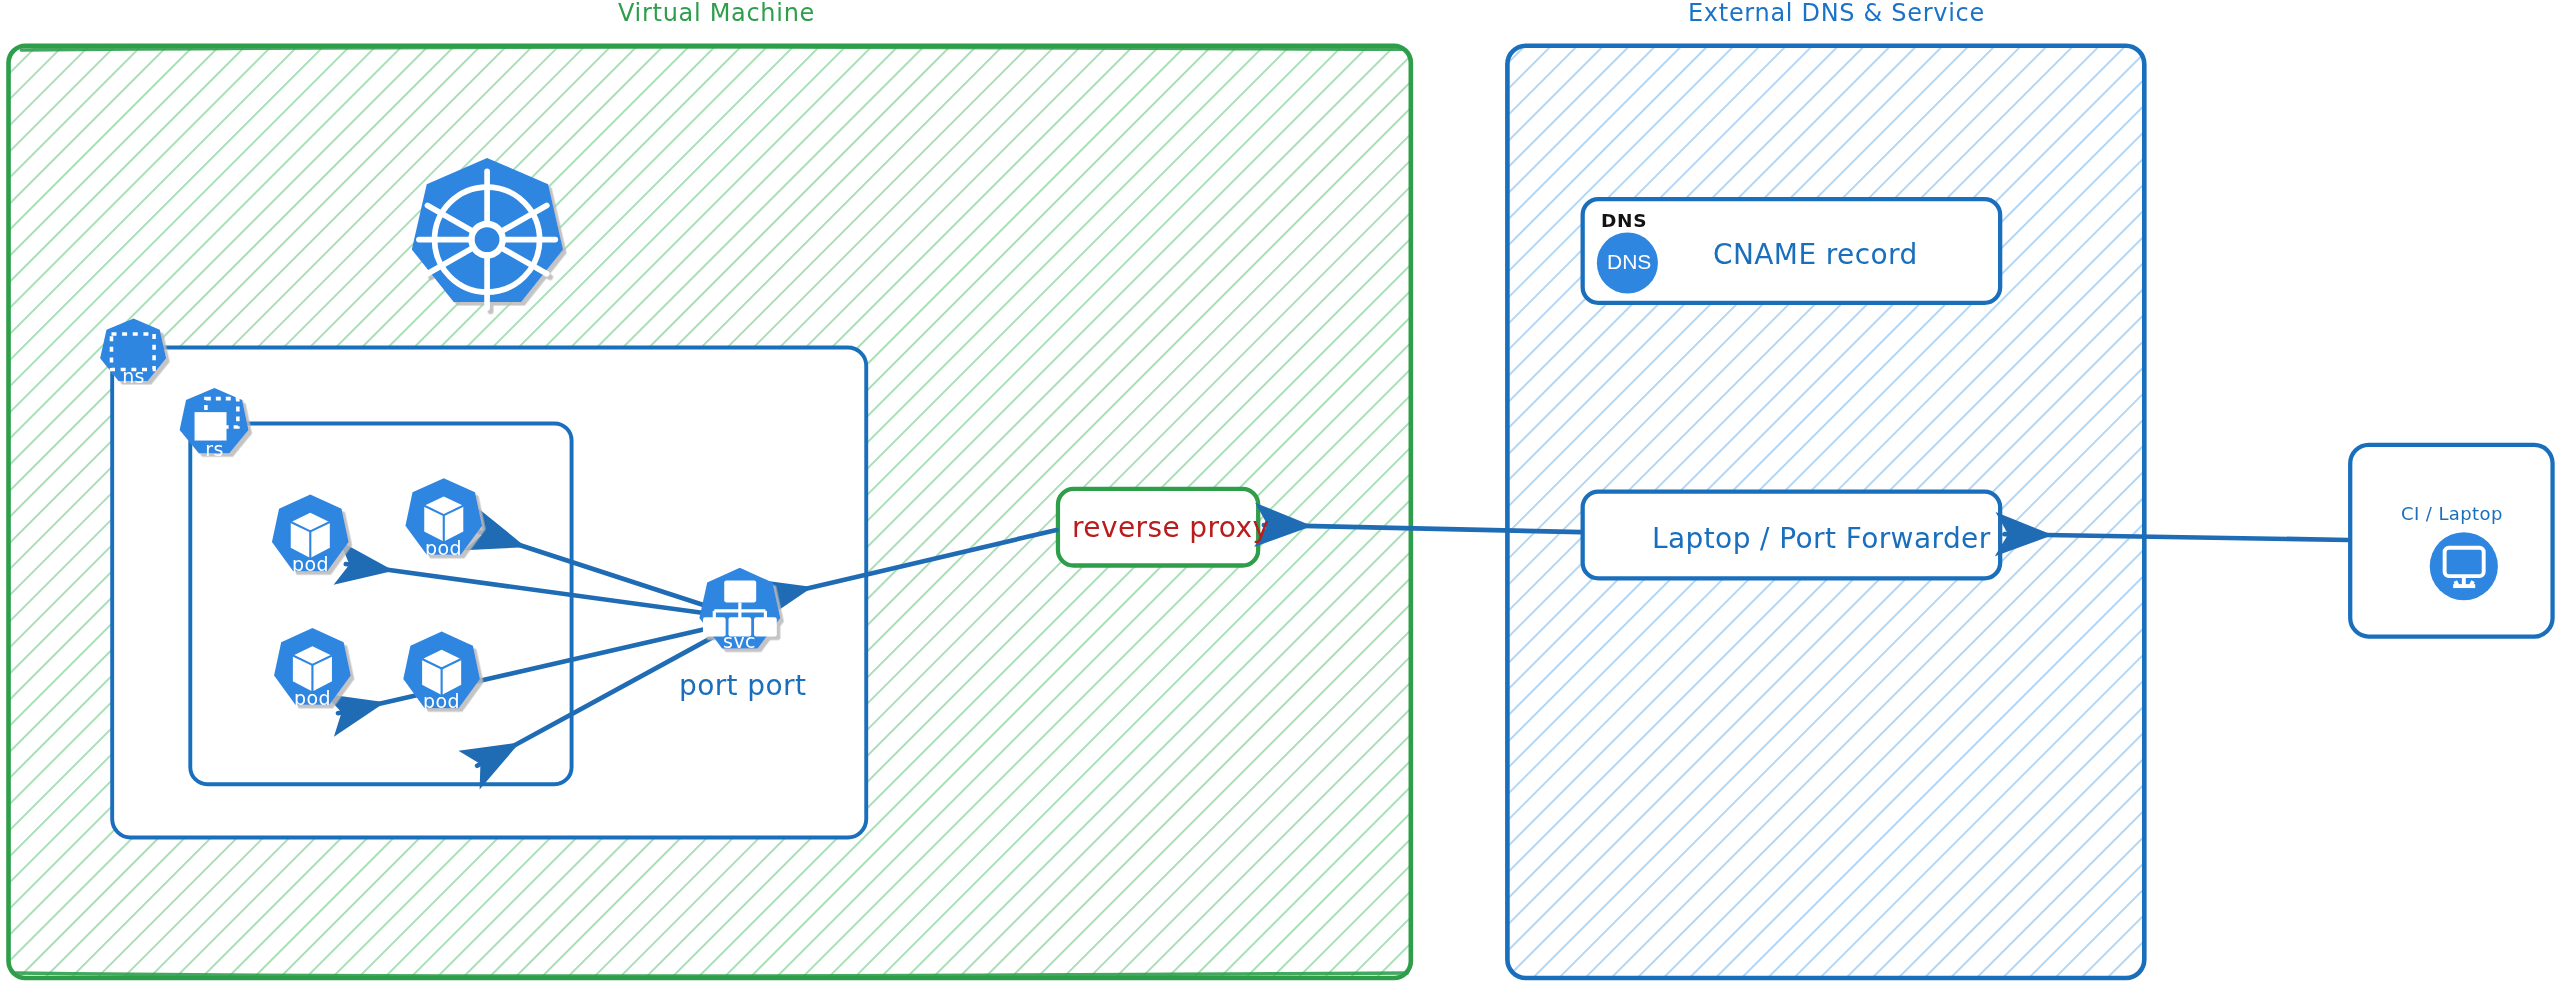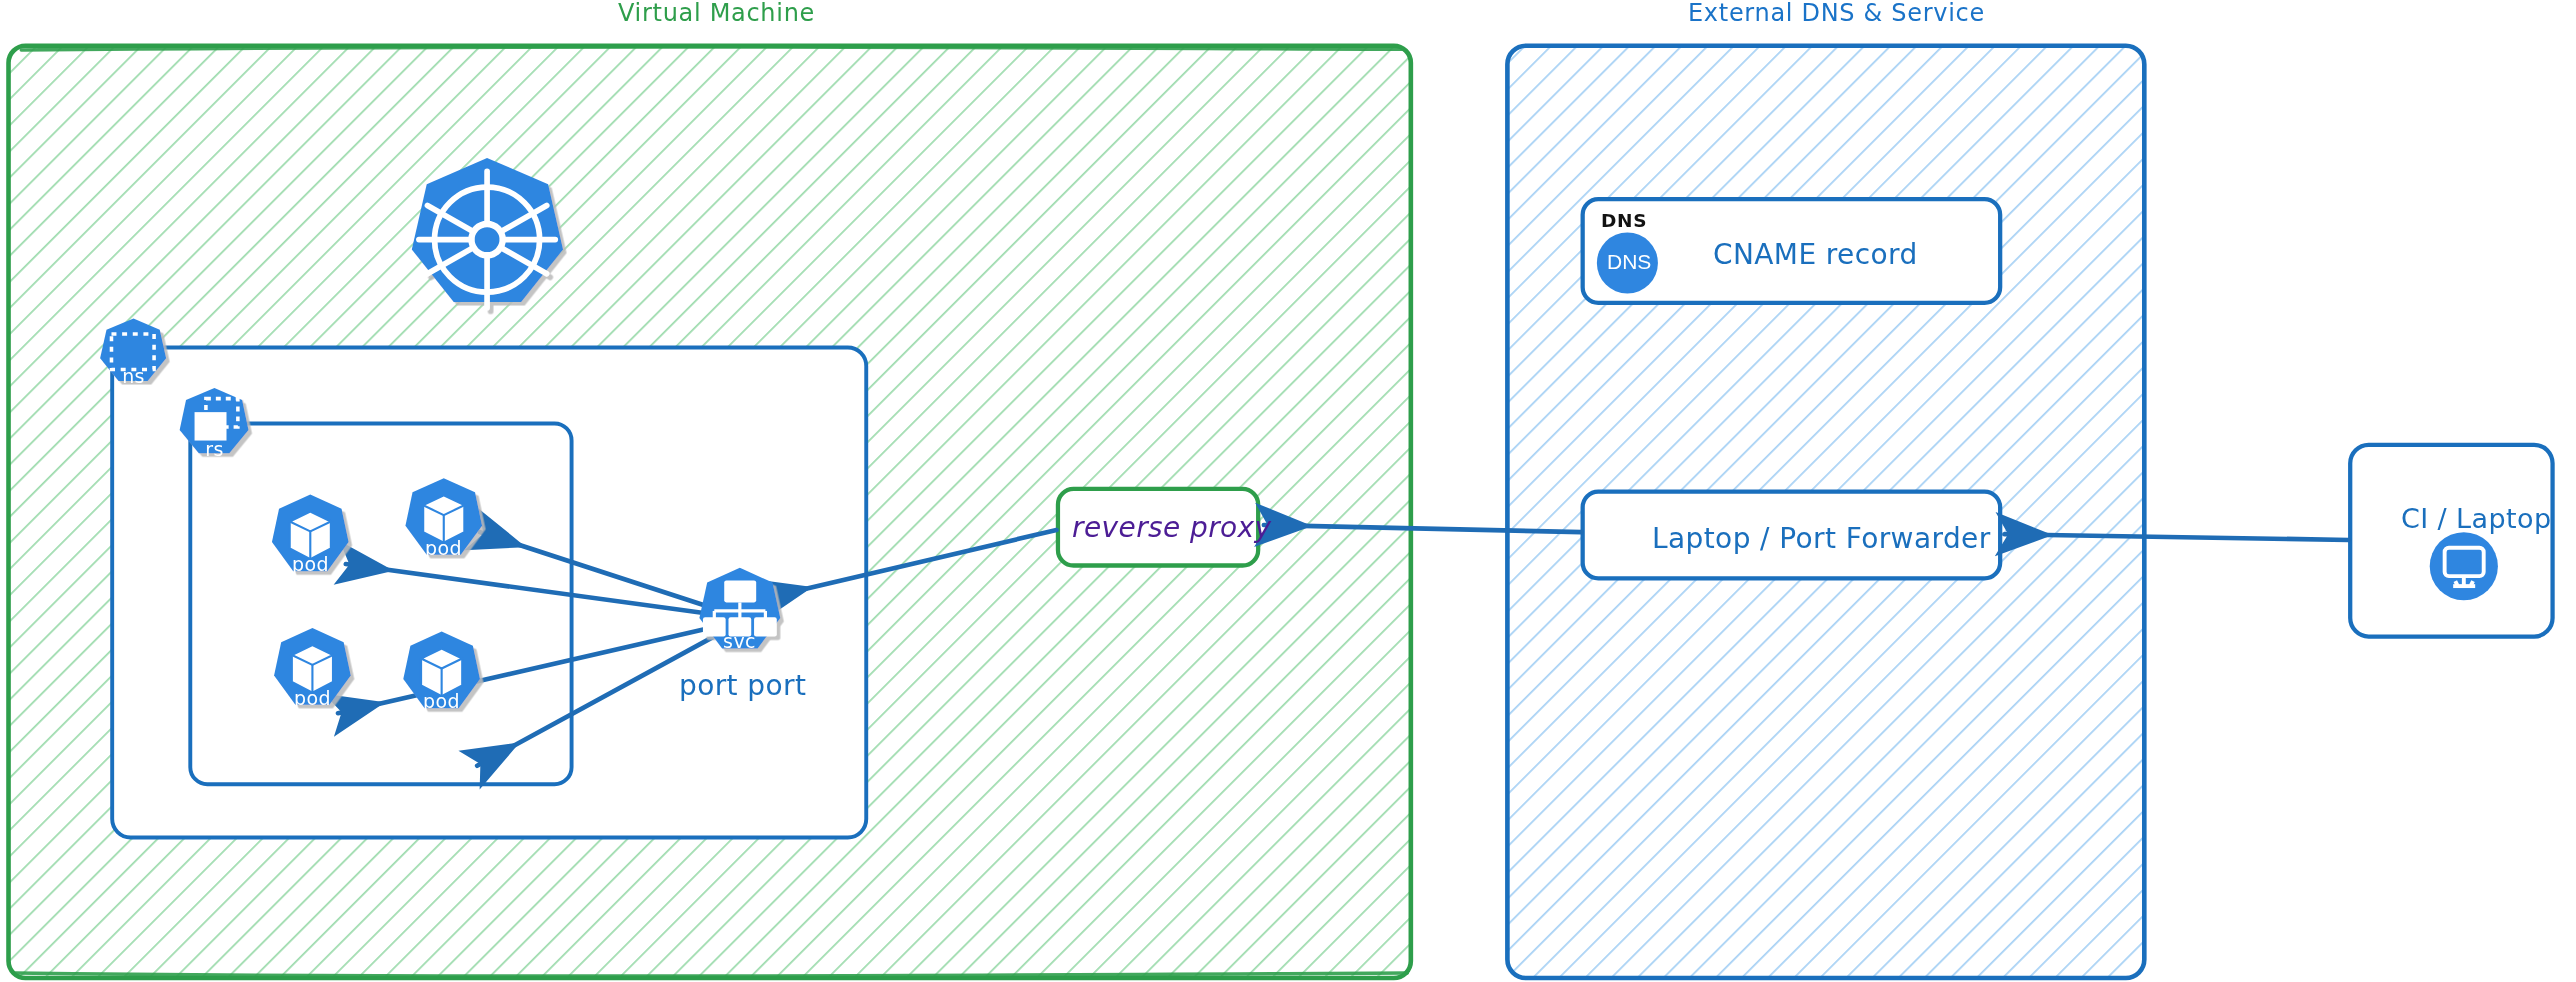--- a/index.html
+++ b/index.html
@@ -19,24 +19,24 @@
   }
   .title-green{color:#2e9e4b;}
   .title-blue{color:#1a73c8;}
 
   
   .node-label{
     position:absolute;white-space:nowrap;
     font-family:"DejaVu Sans", sans-serif;
     font-size:28px;letter-spacing:0.4px;
   }
-  .lbl-green{color:#4c1d95;font-style:italic;}
+  .lbl-green{color:#b91c1c;}
   .lbl-blue{color:#1a6fbd;}
   .lbl-black{color:#121212;font-size:18.5px;font-weight:600;letter-spacing:0.7px;}
-  .lbl-sm{font-size:27px;}
+  .lbl-sm{font-size:18px;}
 
   
   .hex-cap{
     position:absolute;white-space:nowrap;color:#ffffff;
     font-family:"DejaVu Sans", sans-serif;
     font-size:19px;letter-spacing:0.4px;text-align:center;
   }
   .dns-badge-txt{
     position:absolute;color:#ffffff;
     font-family:"Liberation Sans", sans-serif;

